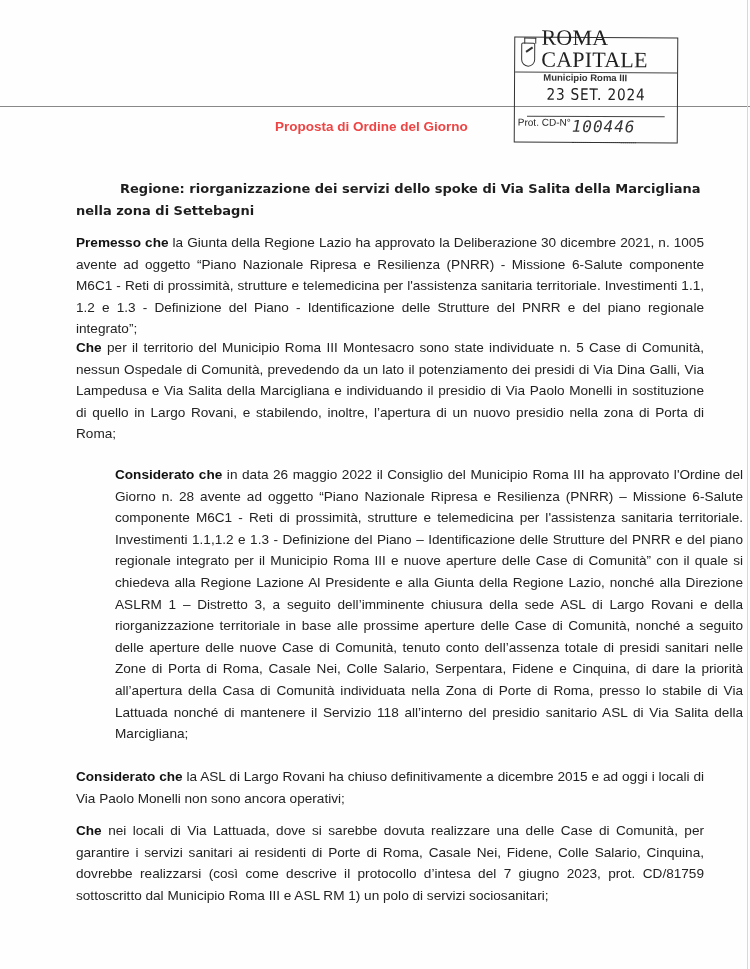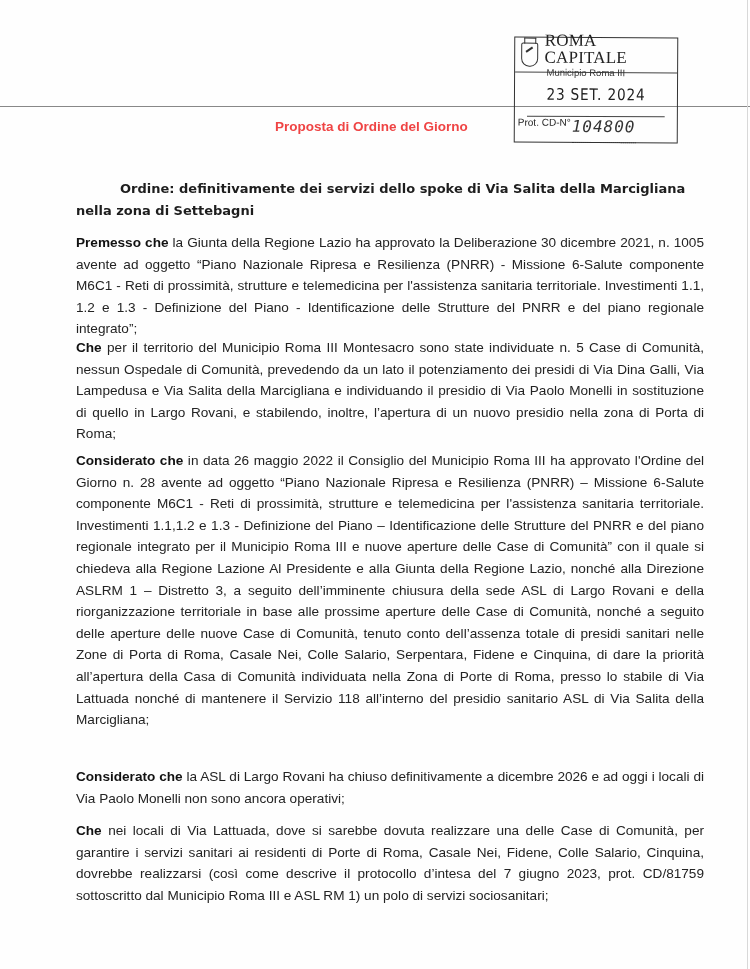--- a/index.html
+++ b/index.html
@@ -7,35 +7,35 @@
   .page { position: absolute; left: 0; top: 0; width: 750px; height: 969px; background: #fefefe; }
   .topline { position: absolute; left: 0; top: 106px; width: 750px; height: 1px; background: #888; }
   .rightedge { position: absolute; right: 2px; top: 0; width: 1px; height: 969px; background: #d8d8d8; }
   
   .stamp { position: absolute; left: 514px; top: 37px; width: 164px; height: 106px; border: 1.5px solid #333; box-sizing: border-box; transform: rotate(0.3deg); }
   .stamp-top { height: 34px; border-bottom: 1.5px solid #444; display: flex; align-items: center; padding-left: 6px; }
   .crest { width: 16px; height: 22px; border: 1.5px solid #333; border-radius: 2px 2px 8px 8px; margin-right: 6px; position: relative; }
   .crest::before { content: ""; position: absolute; left: 2px; top: -6px; width: 10px; height: 5px; border: 1px solid #333; border-bottom: none; }
   .crest::after { content: ""; position: absolute; left: 3px; top: 5px; width: 8px; height: 1.5px; background: #333; transform: rotate(-35deg); }
   .stamp-titles { display: flex; flex-direction: column; line-height: 1; }
-  .stamp-title { font-family: "Liberation Serif", serif; font-size: 17px; letter-spacing: 0.2px; color: #222; }
-  .stamp-sub { font-size: 9.5px; font-weight: normal; color: #333; margin-top: 2px; margin-left: 2px; }
+  .stamp-title { font-family: "Liberation Serif", serif; font-size: 22px; letter-spacing: 0.2px; color: #222; }
+  .stamp-sub { font-size: 9.5px; font-weight: bold; color: #333; margin-top: 2px; margin-left: 2px; }
   .stamp-date { height: 43px; display: flex; align-items: center; justify-content: center; font-family: "DejaVu Sans", sans-serif; font-size: 16px; letter-spacing: 1px; color: #222; border-bottom: 1.5px solid #444; transform: scaleX(0.85); }
   .stamp-prot { height: 26px; display: flex; padding-left: 3px; font-size: 10px; color: #222; }
   .prot-num { font-family: "DejaVu Sans Mono", monospace; font-size: 16px; font-style: italic; color: #333; border-bottom: 1.5px dotted #333; margin-left: 1px; letter-spacing: 1px; }
   
   .proposal-title { position: absolute; left: 275px; top: 119px; font-size: 13.5px; font-weight: bold; color: #ef4444; }
   .subject { position: absolute; left: 76px; top: 178px; width: 630px; font-family: "DejaVu Sans", sans-serif; font-size: 13px; font-weight: bold; line-height: 22px; color: #1e1e1e; }
   .subject .indent { display: inline-block; width: 44px; }
   
   .para { position: absolute; left: 76px; width: 628px; font-size: 13.6px; line-height: 21.6px; text-align: justify; color: #232323; }
   .para b { color: #111; }
   #p1 { top: 232px; }
   #p2 { top: 337px; }
-  #p3 { top: 450px; }
+  #p3 { top: 464px; margin-left: 39px; }
   #p4 { top: 766px; }
   #p5 { top: 820px; }
 </style>
 </head>
 <body>
 
 <div class="page">
   <div class="topline"></div>
   <div class="rightedge"></div>
 
@@ -43,33 +43,33 @@
     <div class="stamp-top">
       <span class="crest"></span>
       <div class="stamp-titles">
         <span class="stamp-title">ROMA CAPITALE</span>
         <span class="stamp-sub">Municipio Roma III</span>
       </div>
     </div>
     <div class="stamp-date">23 SET. 2024</div>
     <div class="stamp-prot">
       <span>Prot. CD-N°</span>
-      <span class="prot-num">104800</span>
+      <span class="prot-num">100446</span>
     </div>
   </div>
 
   <div class="proposal-title">Proposta di Ordine del Giorno</div>
 
   <div class="subject">
-    <span class="indent"></span><span>Ordine:</span>
-    <span>definitivamente dei servizi dello spoke di Via Salita della Marcigliana nella zona di Settebagni</span>
+    <span class="indent"></span><span>Regione:</span>
+    <span>riorganizzazione dei servizi dello spoke di Via Salita della Marcigliana nella zona di Settebagni</span>
   </div>
 
   <div class="para" id="p1"><b>Premesso che</b><span> la Giunta della Regione Lazio ha approvato la Deliberazione 30 dicembre 2021, n. 1005 avente ad oggetto “Piano Nazionale Ripresa e Resilienza (PNRR) - Missione 6-Salute componente M6C1 - Reti di prossimità, strutture e telemedicina per l'assistenza sanitaria territoriale. Investimenti 1.1, 1.2 e 1.3 - Definizione del Piano - Identificazione delle Strutture del PNRR e del piano regionale integrato”;</span></div>
 
   <div class="para" id="p2"><b>Che</b><span> per il territorio del Municipio Roma III Montesacro sono state individuate n. 5 Case di Comunità, nessun Ospedale di Comunità, prevedendo da un lato il potenziamento dei presidi di Via Dina Galli, Via Lampedusa e Via Salita della Marcigliana e individuando il presidio di Via Paolo Monelli in sostituzione di quello in Largo Rovani, e stabilendo, inoltre, l’apertura di un nuovo presidio nella zona di Porta di Roma;</span></div>
 
   <div class="para" id="p3"><b>Considerato che</b><span> in data 26 maggio 2022 il Consiglio del Municipio Roma III ha approvato l'Ordine del Giorno n.  28 avente ad oggetto “Piano Nazionale Ripresa e Resilienza (PNRR) – Missione 6-Salute componente M6C1 - Reti di prossimità, strutture e telemedicina per l'assistenza sanitaria territoriale. Investimenti 1.1,1.2 e 1.3 - Definizione del Piano – Identificazione delle Strutture del PNRR e del piano regionale integrato per il Municipio Roma III e nuove aperture delle Case di Comunità” con il quale si chiedeva alla Regione Lazione Al Presidente e alla Giunta della Regione Lazio, nonché alla  Direzione ASLRM 1 – Distretto 3, a seguito dell’imminente chiusura della sede ASL di Largo Rovani e della riorganizzazione territoriale in base alle prossime aperture delle Case di Comunità, nonché a seguito delle aperture delle nuove Case di Comunità, tenuto conto dell’assenza totale di presidi sanitari nelle Zone di Porta di Roma, Casale Nei, Colle Salario, Serpentara, Fidene e Cinquina, di dare la priorità all’apertura della Casa di Comunità individuata nella Zona di Porte di Roma, presso lo stabile di Via Lattuada nonché di mantenere il Servizio 118 all’interno del presidio sanitario ASL di Via Salita della Marcigliana;</span></div>
 
-  <div class="para" id="p4"><b>Considerato che</b><span> la ASL di Largo Rovani ha chiuso definitivamente a dicembre 2026 e ad oggi i locali di Via Paolo Monelli non sono ancora operativi;</span></div>
+  <div class="para" id="p4"><b>Considerato che</b><span> la ASL di Largo Rovani ha chiuso definitivamente a dicembre 2015 e ad oggi i locali di Via Paolo Monelli non sono ancora operativi;</span></div>
 
   <div class="para" id="p5"><b>Che</b><span> nei locali di Via Lattuada, dove si sarebbe dovuta realizzare una delle Case di Comunità, per garantire i servizi sanitari ai residenti di Porte di Roma, Casale Nei, Fidene, Colle Salario, Cinquina, dovrebbe realizzarsi (così come descrive il protocollo d’intesa del 7 giugno 2023, prot. CD/81759 sottoscritto dal Municipio Roma III e ASL RM 1)  un polo di servizi sociosanitari;</span></div>
 </div>
 
 </body></html>

